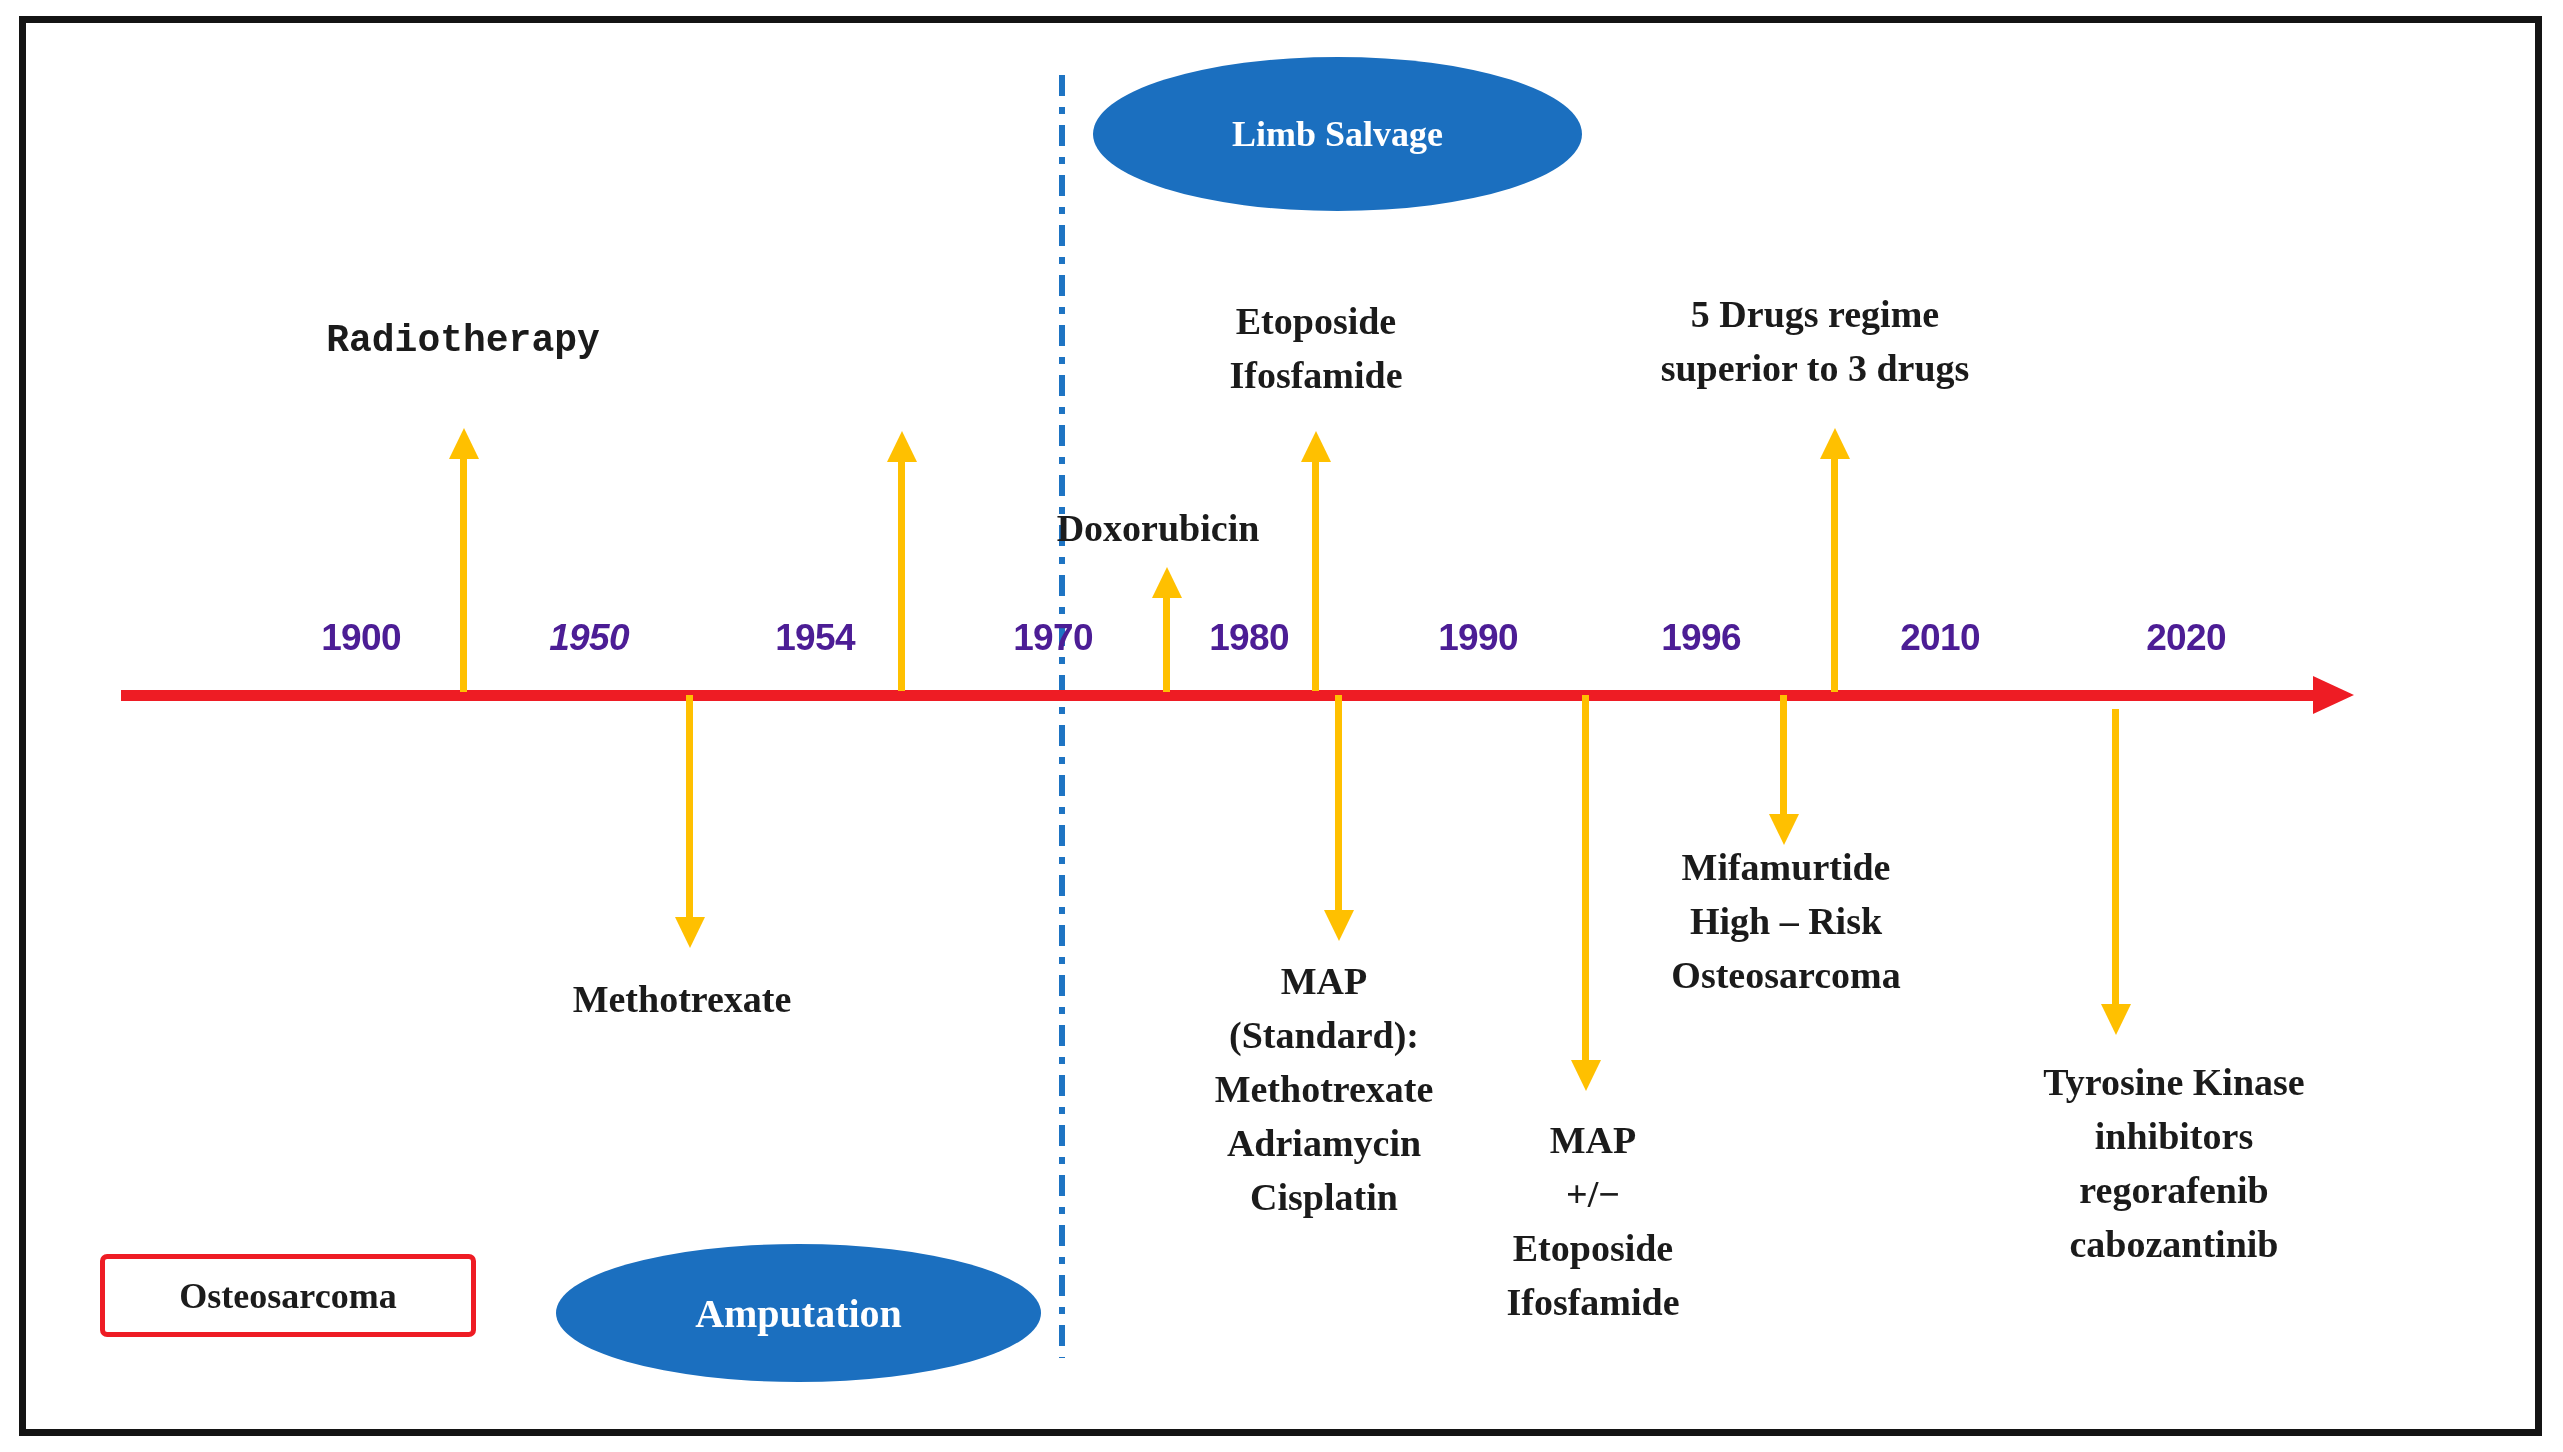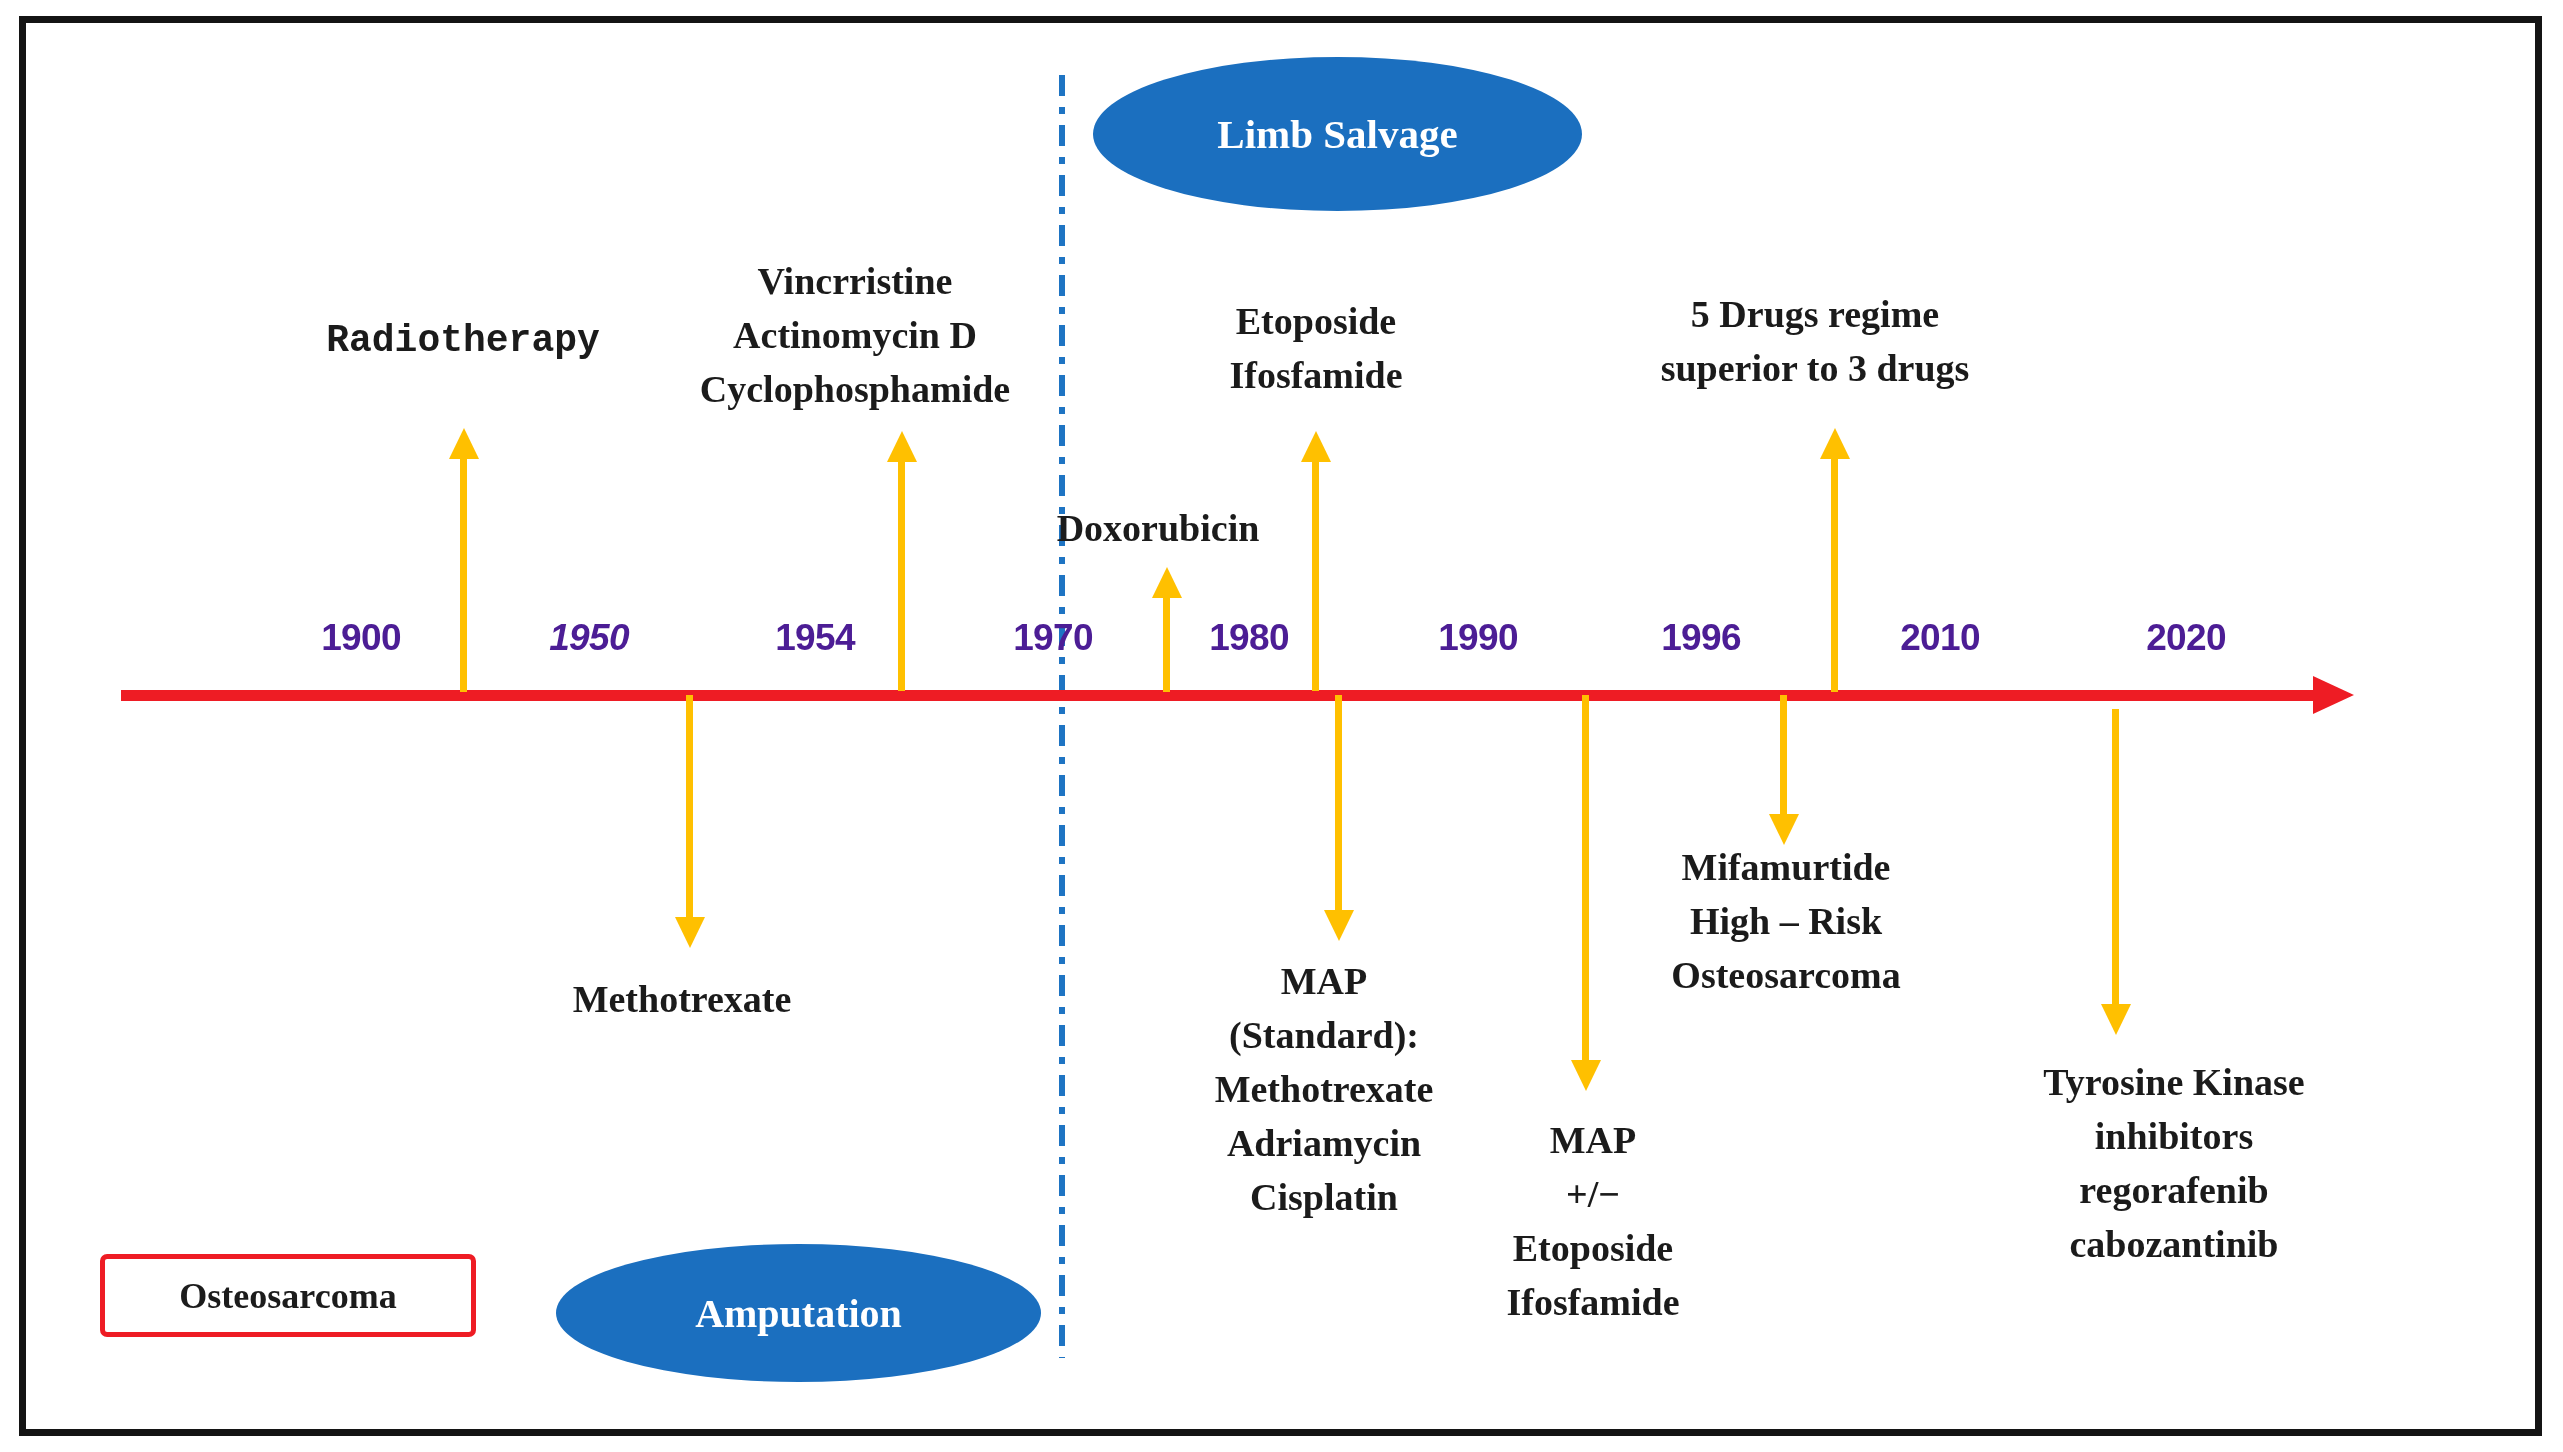--- a/index.html
+++ b/index.html
@@ -22,21 +22,21 @@
     background:#ffffff;
     display:flex;align-items:center;justify-content:center;
     font-weight:700;font-size:37px;color:#1c1c1c;
   }
   
   .ellipse{
     position:absolute;
     background:#1b6fbf;
     border-radius:50%;
     display:flex;align-items:center;justify-content:center;
-    font-weight:700;font-size:41px;color:#ffffff;
+    font-weight:700;font-size:36px;color:#ffffff;
   }
   
   .ms{
     position:absolute;
     transform:translateX(-50%);
     text-align:center;
     font-weight:700;font-size:38px;line-height:54px;
     color:#1b1b1b;
     white-space:pre-line;
   }
@@ -123,23 +123,20 @@
   <div class="arr up" style="left:1312px;top:461px;height:230px;"></div>
   <div class="arr up" style="left:1831px;top:458px;height:234px;"></div>
 
   <div class="arr down" style="left:686px;top:695px;height:223px;"></div>
   <div class="arr down" style="left:1335px;top:695px;height:216px;"></div>
   <div class="arr down" style="left:1582px;top:695px;height:366px;"></div>
   <div class="arr down" style="left:1780px;top:695px;height:120px;"></div>
   <div class="arr down" style="left:2112px;top:709px;height:296px;"></div>
 
   <div class="ms" style="left:463px;top:314px;font-family:Liberation Mono, monospace;">Radiotherapy</div>
-  <div class="ms" style="left:855px;top:254px;">Vincrristine
-Actinomycin D
-Cyclophosphamide</div>
   <div class="ms" style="left:1158px;top:501px;">Doxorubicin</div>
   <div class="ms" style="left:1316px;top:294px;">Etoposide
 Ifosfamide</div>
   <div class="ms" style="left:1815px;top:287px;">5 Drugs regime
 superior to 3 drugs</div>
 
   <div class="ms" style="left:682px;top:972px;">Methotrexate</div>
   <div class="ms" style="left:1324px;top:954px;">MAP
 (Standard):
 Methotrexate

